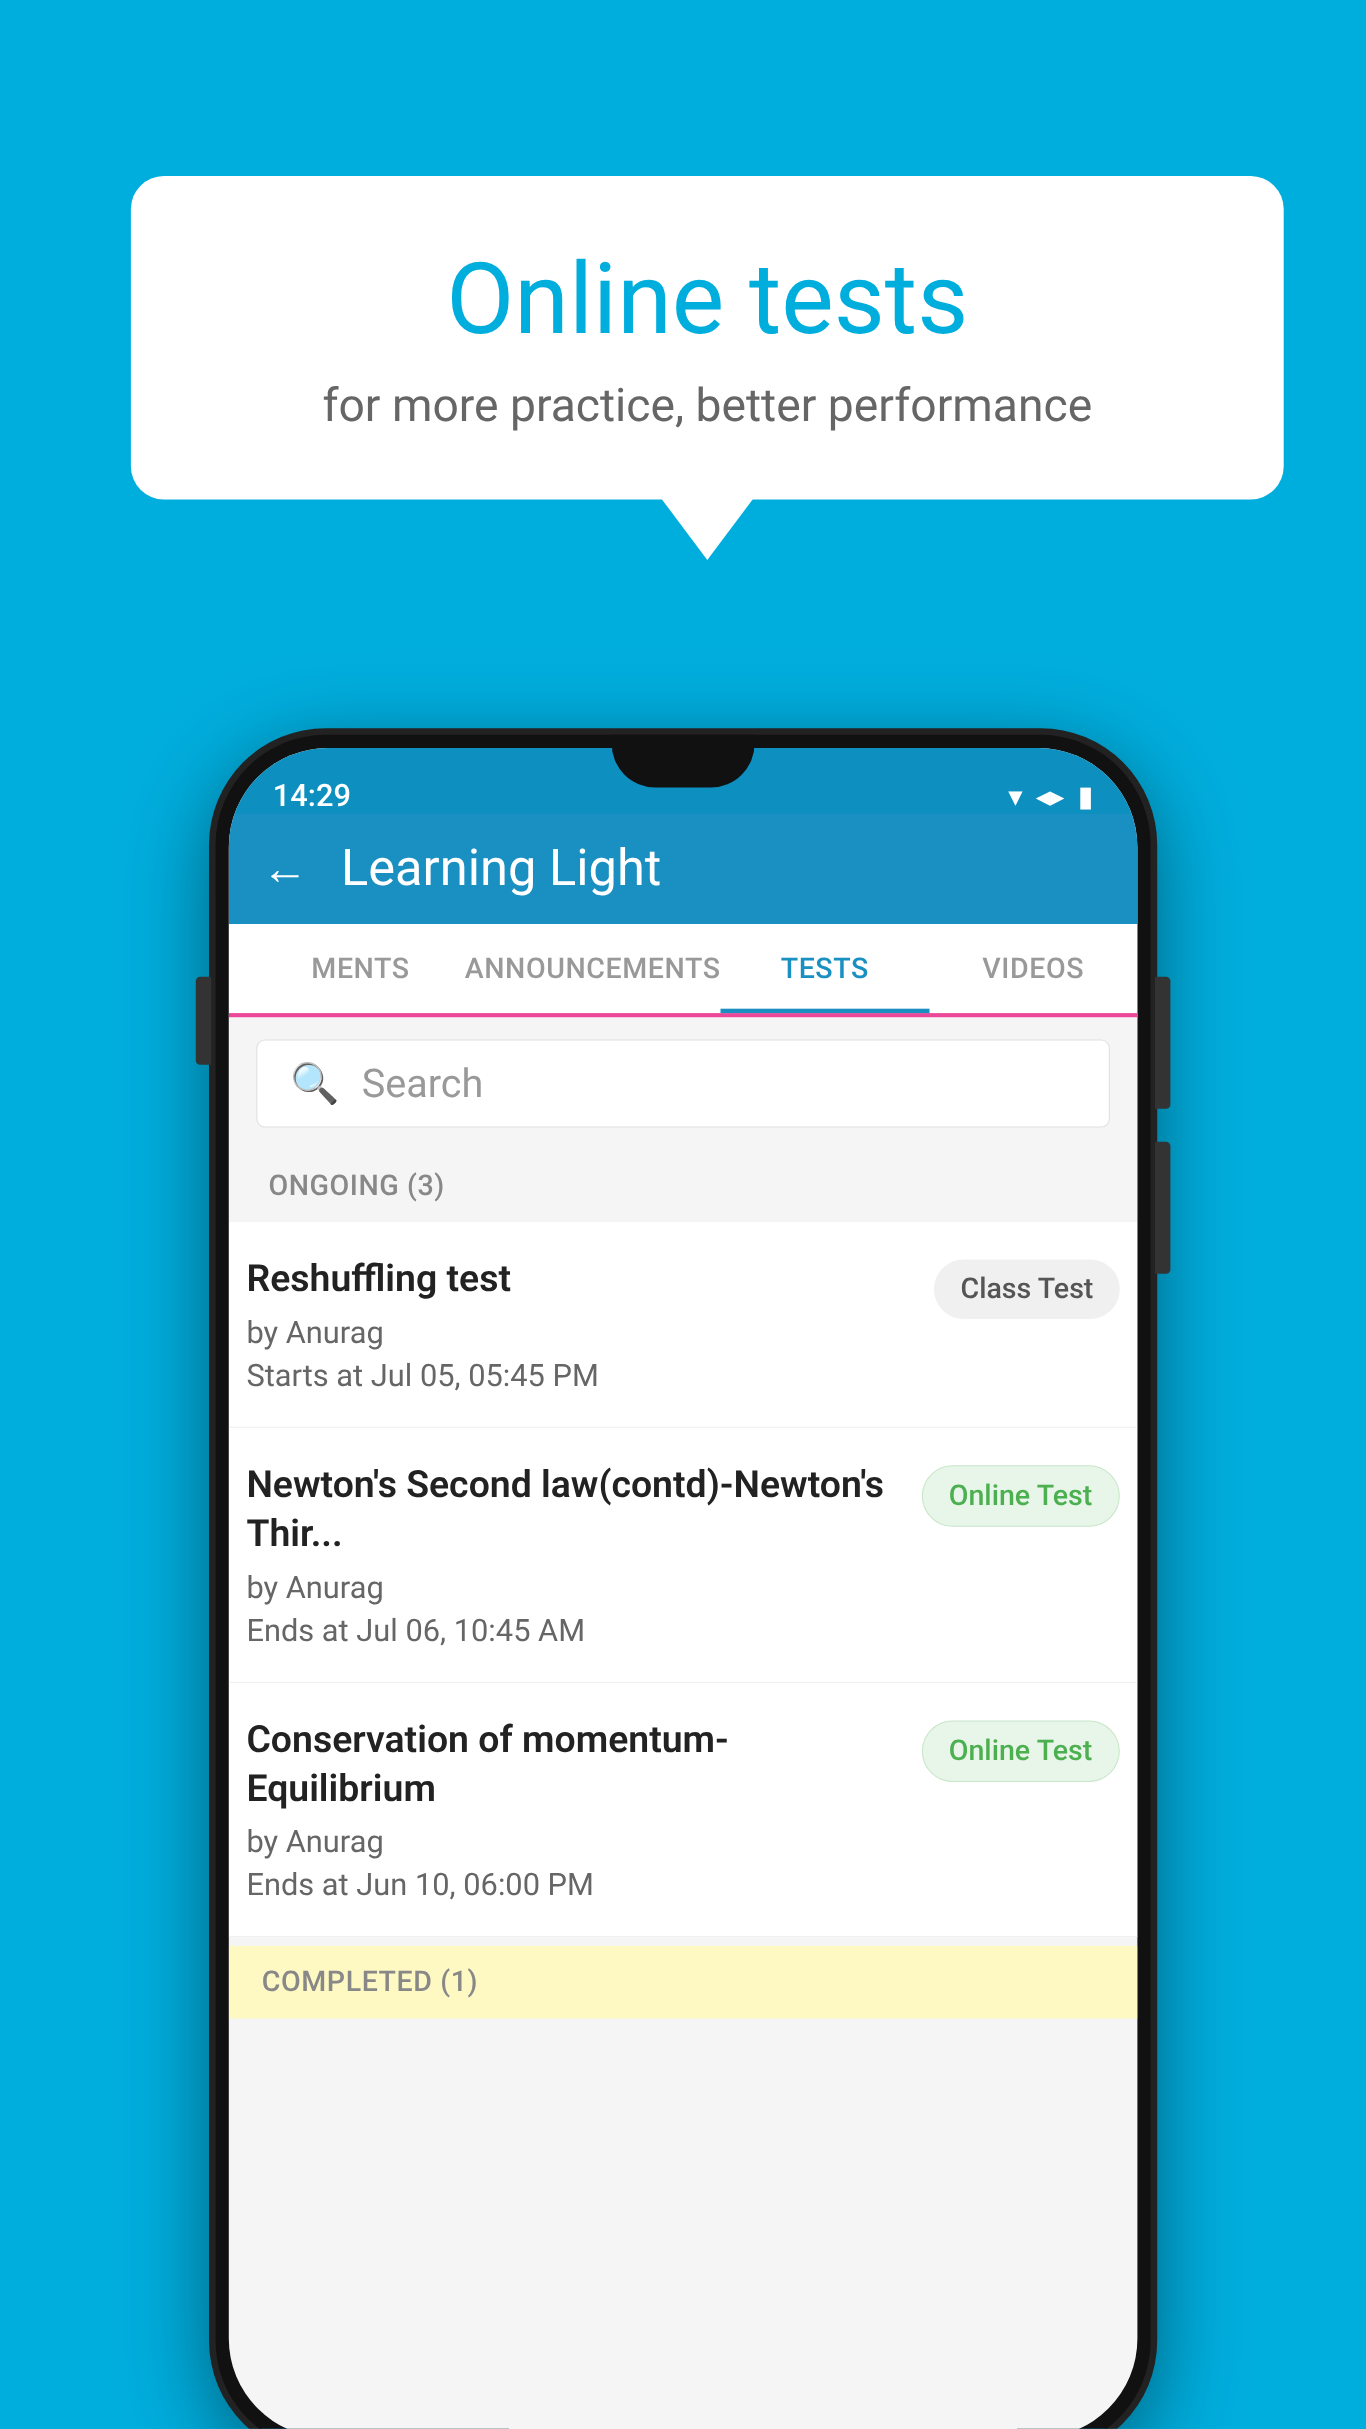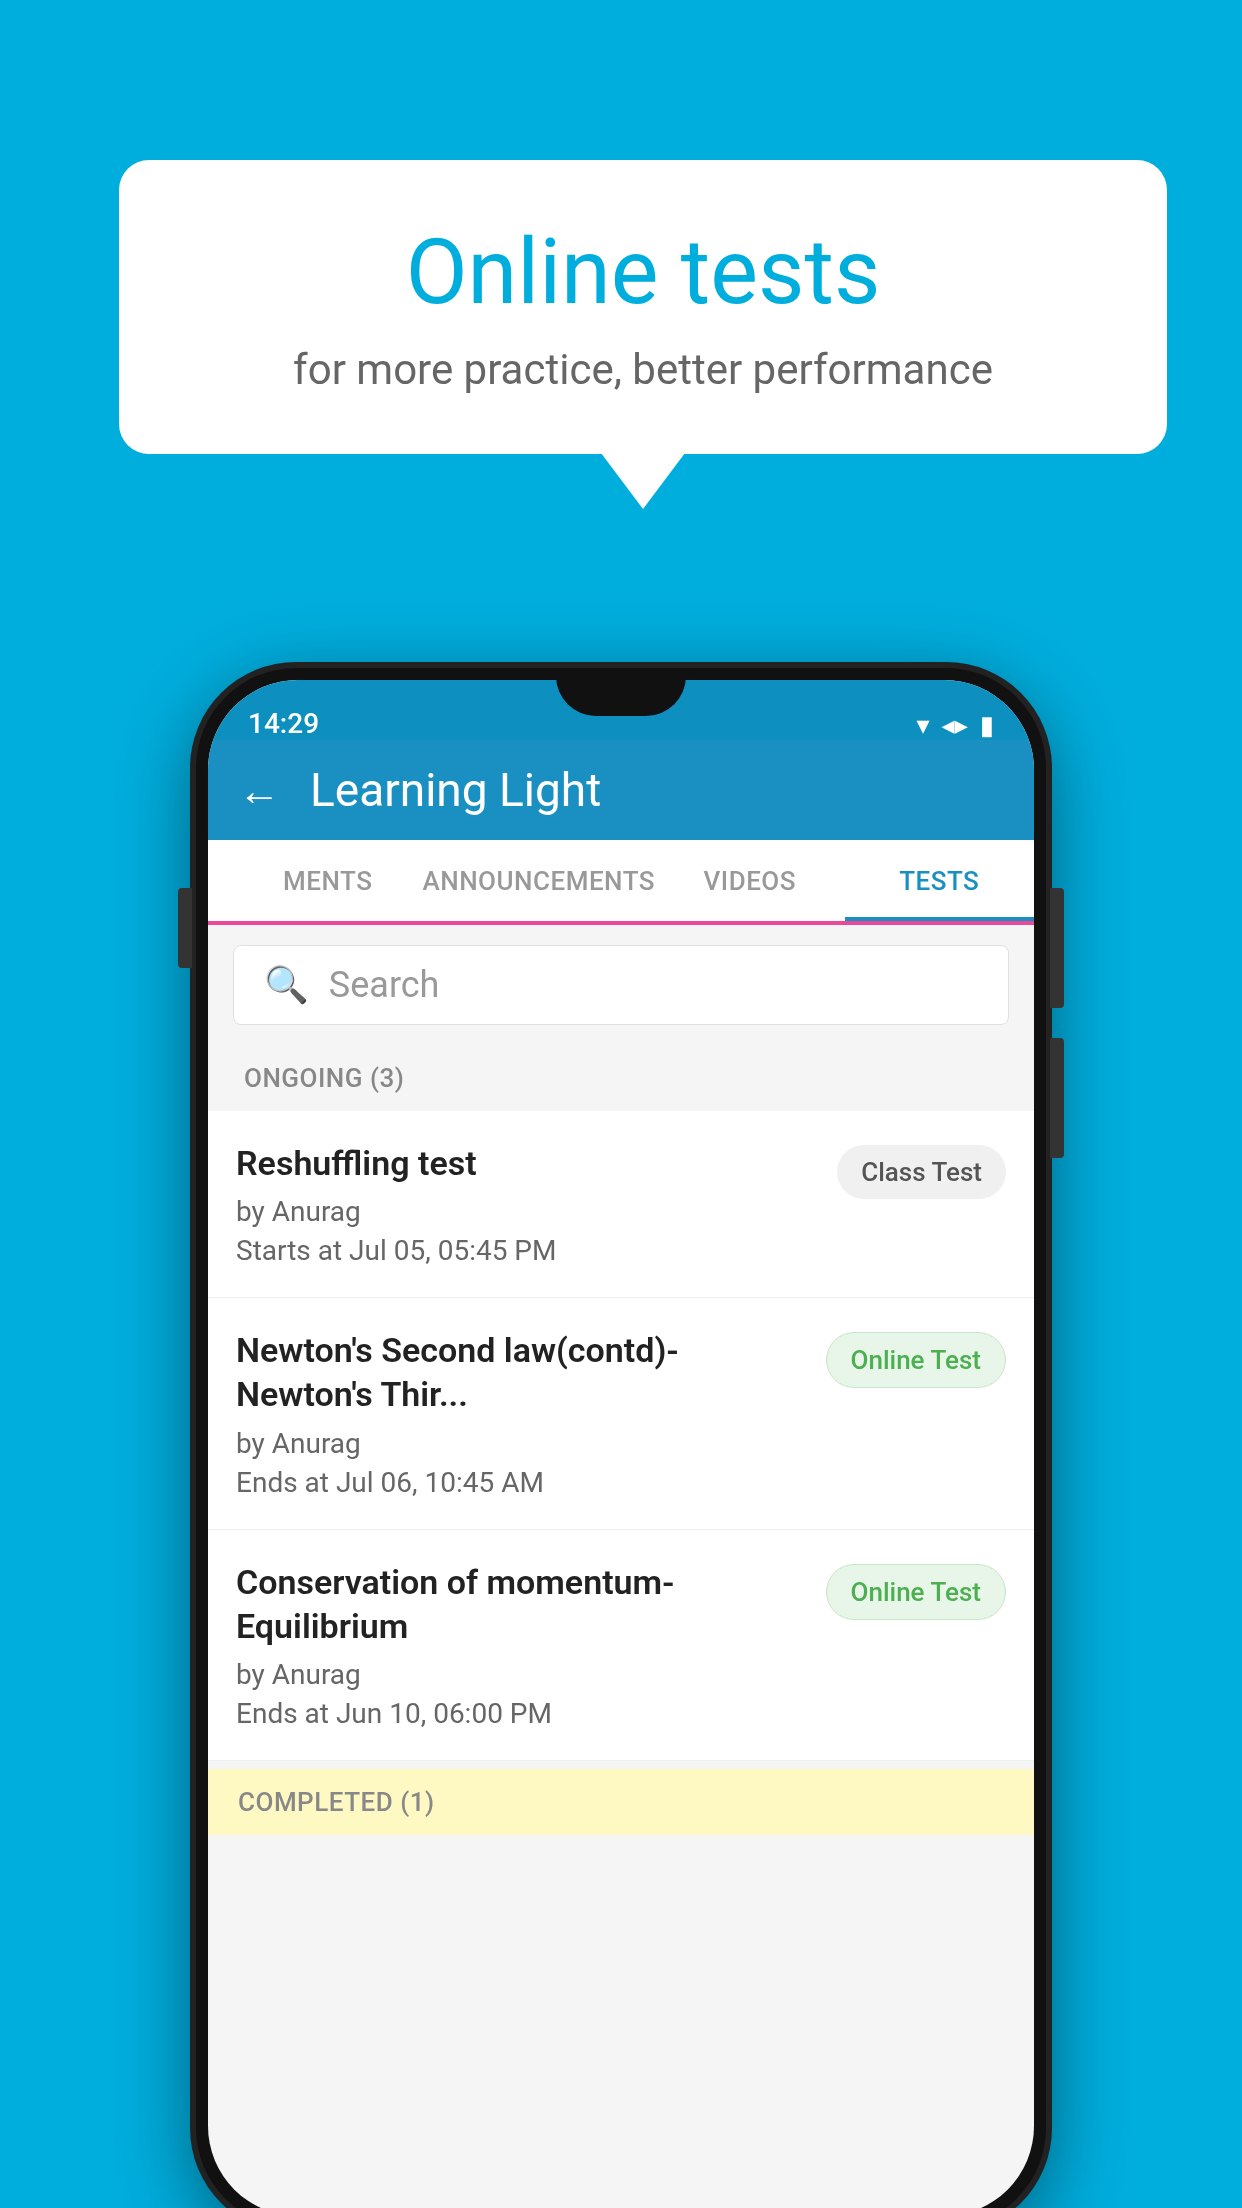--- a/index.html
+++ b/index.html
@@ -218,21 +218,21 @@
       font-weight: 500;
       letter-spacing: 0.5px;
     }
 
     
     .test-list {
       background: white;
     }
 
     .test-item {
-      padding: 30px 28px;
+      padding: 30px 16px;
       border-bottom: 1px solid #f0f0f0;
       display: flex;
       align-items: flex-start;
       justify-content: space-between;
     }
 
     .test-info {
       flex: 1;
       padding-right: 20px;
     }
@@ -347,25 +347,25 @@
       <span class="app-title">Learning Light</span>
     </div>
 
     <div class="tabs-bar">
       <div class="tab-item">
         <span>MENTS</span>
       </div>
       <div class="tab-item">
         <span>ANNOUNCEMENTS</span>
       </div>
+      <div class="tab-item active">
+        <span>TESTS</span>
+      </div>
       <div class="tab-item">
         <span>VIDEOS</span>
-      </div>
-      <div class="tab-item active">
-        <span>TESTS</span>
       </div>
     </div>
 
     <div class="search-container">
       <div class="search-bar">
         <span class="search-icon-svg">🔍</span>
         <span class="search-placeholder">Search</span>
       </div>
     </div>
 

